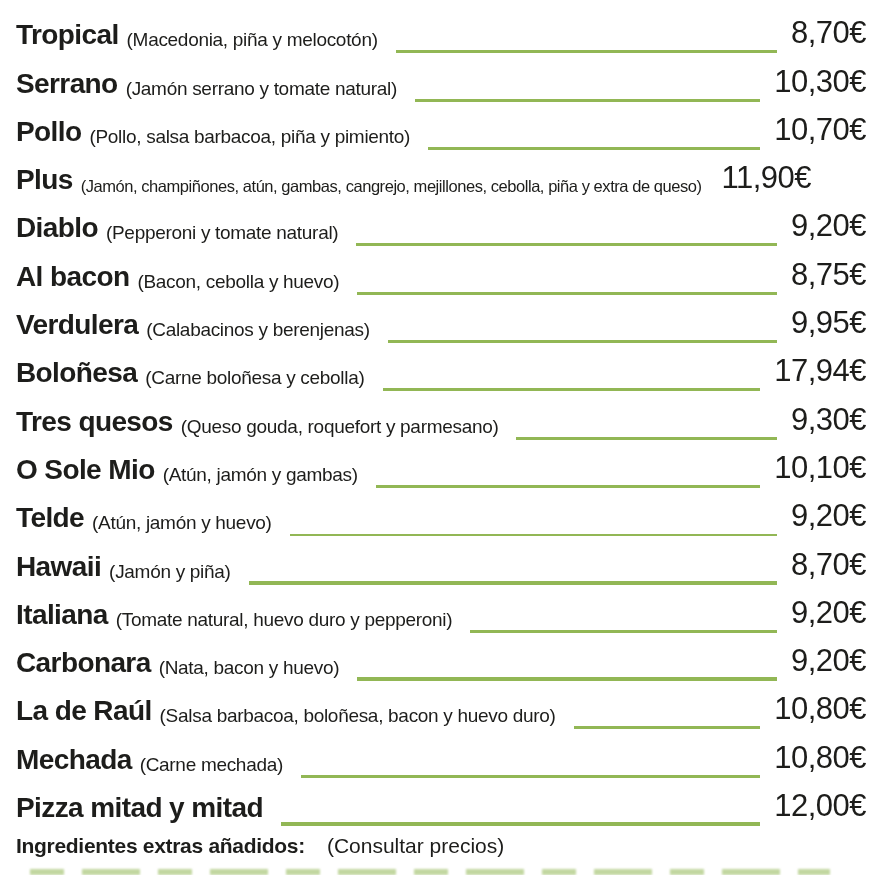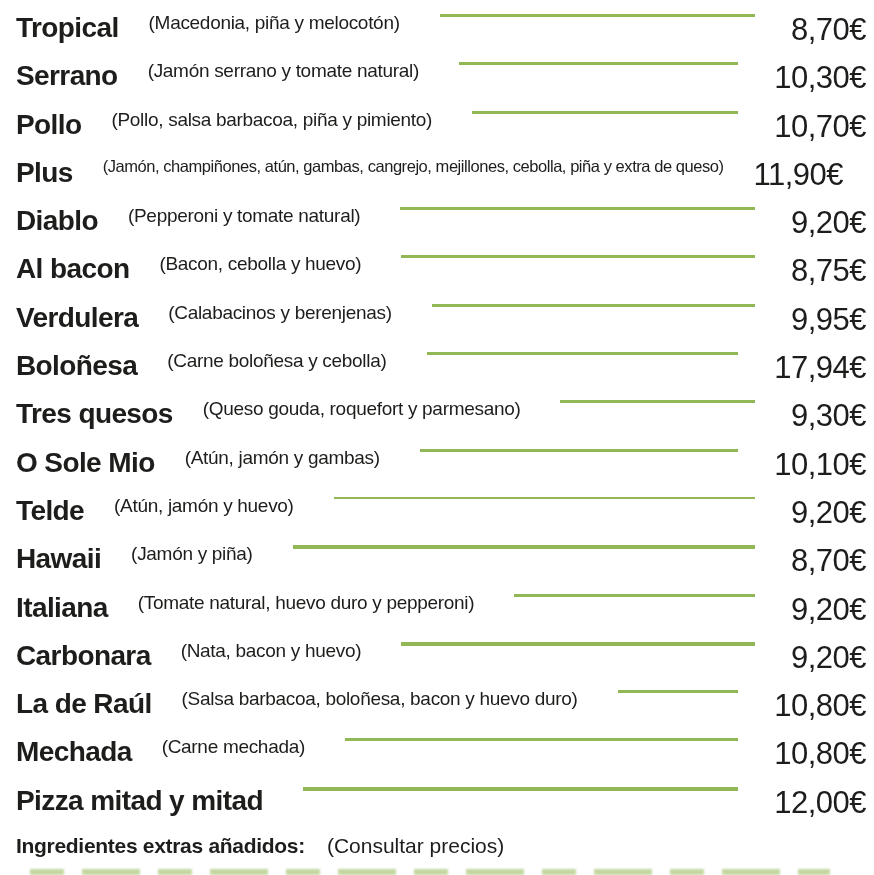--- a/index.html
+++ b/index.html
@@ -12,26 +12,25 @@
     height: 875px;
     overflow: hidden;
     font-family: "Liberation Sans", sans-serif;
     color: var(--text, #1d1d1b);
   }
   .menu {
     padding: 3px 8px 0 16px;
   }
   .row {
     display: flex;
-    align-items: flex-start;
+    align-items: flex-end;
     height: 48.3px;
     padding-top: 9px;
     box-sizing: border-box;
     white-space: nowrap;
-    gap: 22px;
   }
   .name {
     font-weight: 700;
     font-size: 28px;
     letter-spacing: -0.6px;
     flex: 0 0 auto;
   }
   .desc {
     font-size: 19px;
     letter-spacing: -0.3px;
@@ -51,21 +50,21 @@
     font-size: 31px;
     font-weight: 400;
     letter-spacing: -0.5px;
     flex: 0 0 auto;
     text-align: right;
   }
   
   .row.condensed .desc {
     font-size: 16.5px;
     letter-spacing: -0.45px;
-    margin-right: 8px;
+    margin-right: 20px;
   }
   
   .row:nth-child(11) .leader { border-bottom-width: 2px; }
   .row:nth-child(12) .leader { border-bottom-width: 4px; }
   .row:nth-child(14) .leader { border-bottom-width: 4px; }
   .row:nth-child(17) .leader { border-bottom-width: 4px; }
   .footer {
     padding: 10px 8px 0 16px;
     font-size: 21px;
     white-space: nowrap;

